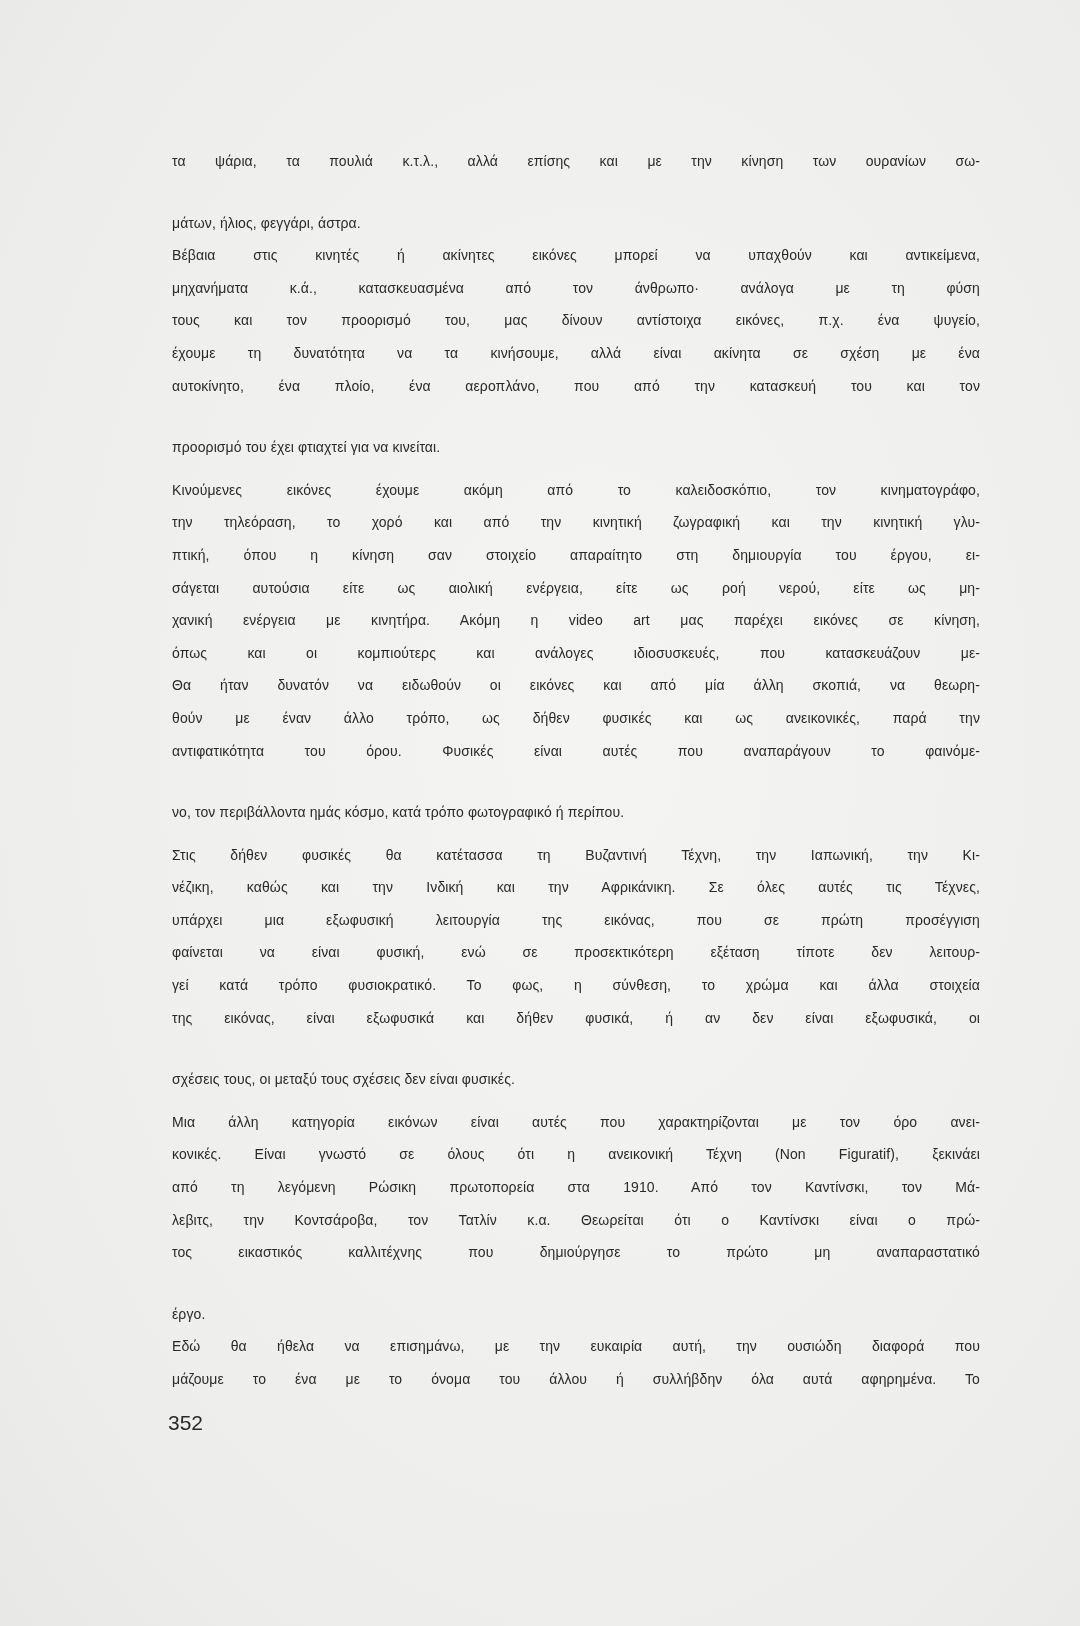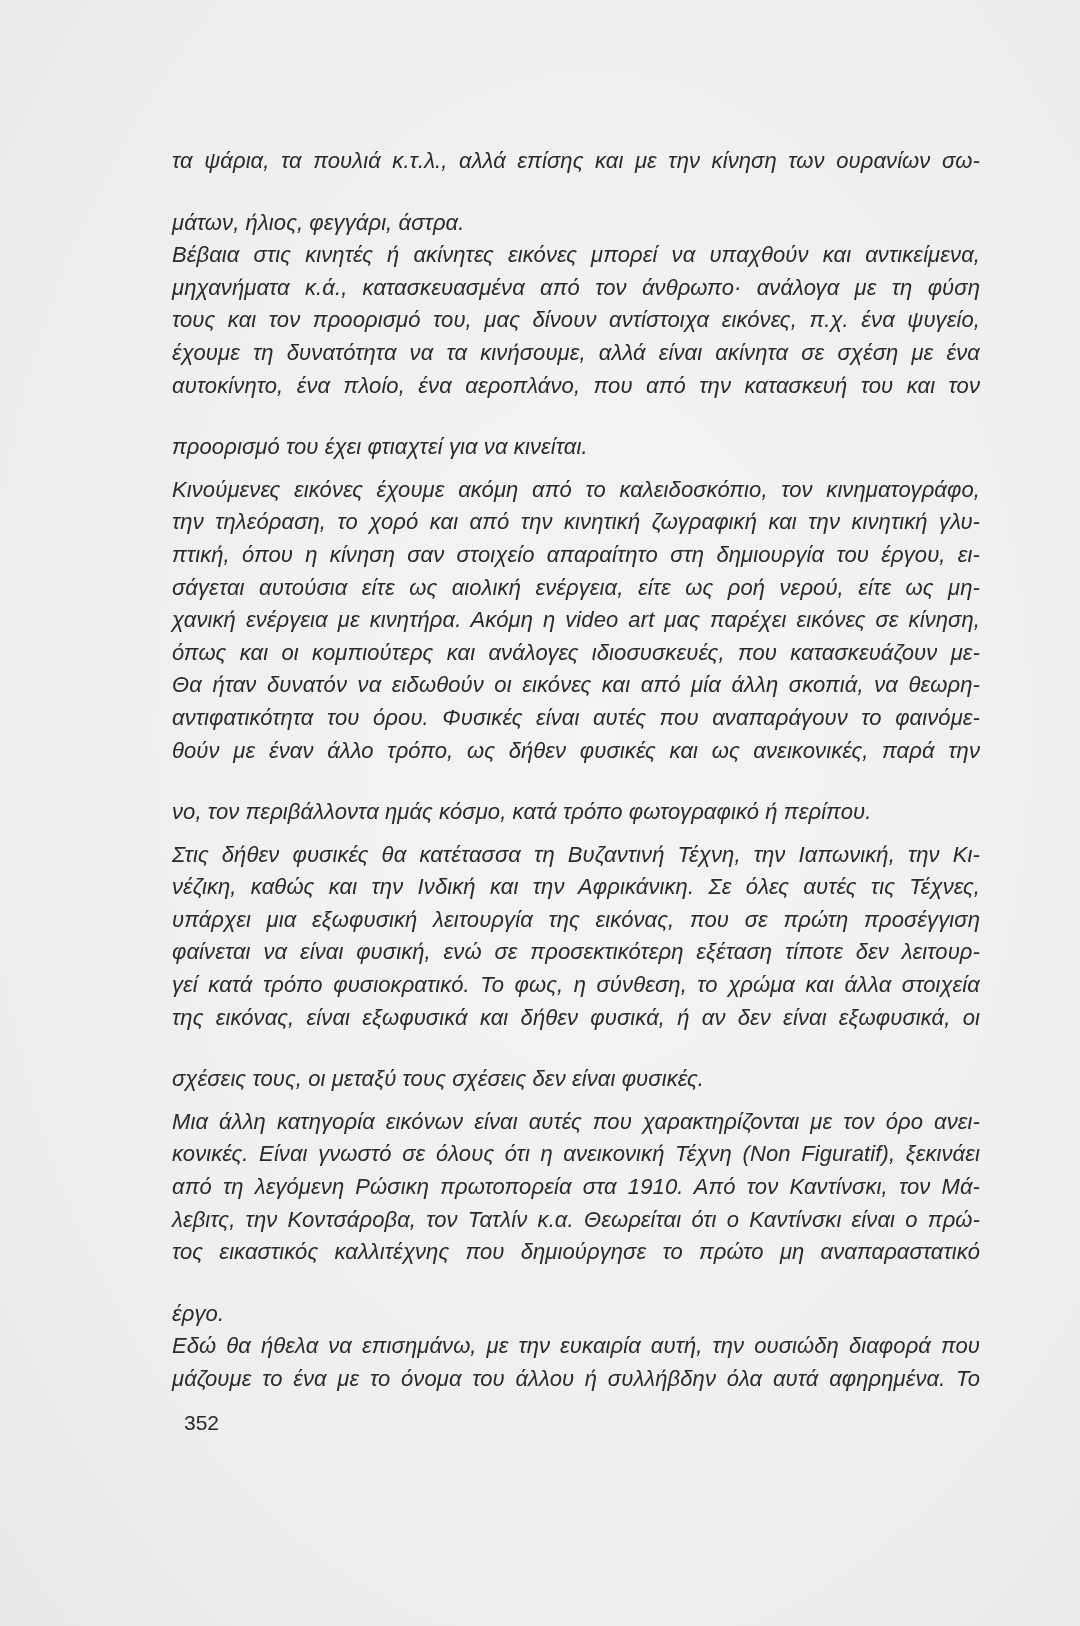--- a/index.html
+++ b/index.html
@@ -25,37 +25,36 @@
     .text-block {
       position: absolute;
       left: 172px;
       top: 145px;
       width: 808px;
     }
     .line {
       display: block;
       height: 32.6px;
       line-height: 32.6px;
-      font-size: 22px;
+      font-size: 14px;
       white-space: nowrap;
       text-align: justify;
       text-align-last: justify;
       letter-spacing: 0.1px;
-      font-style: italic;
     }
     .line.last {
       text-align-last: left;
       margin-top: 29px;
     }
     .para-gap {
       height: 10px;
     }
     .page-number {
       position: absolute;
-      left: 184px;
+      left: 168px;
       top: 1411px;
       font-size: 21px;
       color: #2a2a2a;
     }
   </style>
 </head>
 <body>
 
 <div class="page">
   <div class="text-block">
@@ -80,22 +79,22 @@
       <span class="line">Κινούμενες εικόνες έχουμε ακόμη από το καλειδοσκόπιο, τον κινηματογράφο,</span>
       <span class="line">την τηλεόραση, το χορό και από την κινητική ζωγραφική και την κινητική γλυ-</span>
       <span class="line">πτική, όπου η κίνηση σαν στοιχείο απαραίτητο στη δημιουργία του έργου, ει-</span>
       <span class="line">σάγεται αυτούσια είτε ως αιολική ενέργεια, είτε ως ροή νερού, είτε ως μη-</span>
       <span class="line">χανική ενέργεια με κινητήρα. Ακόμη η video art μας παρέχει εικόνες σε κίνηση,</span>
       <span class="line">όπως και οι κομπιούτερς και ανάλογες ιδιοσυσκευές, που κατασκευάζουν με-</span>
     </div>
 
     <div>
       <span class="line">Θα ήταν δυνατόν να ειδωθούν οι εικόνες και από μία άλλη σκοπιά, να θεωρη-</span>
+      <span class="line">θούν με έναν άλλο τρόπο, ως δήθεν φυσικές και ως ανεικονικές, παρά την</span>
       <span class="line">αντιφατικότητα του όρου. Φυσικές είναι αυτές που αναπαράγουν το φαινόμε-</span>
-      <span class="line">θούν με έναν άλλο τρόπο, ως δήθεν φυσικές και ως ανεικονικές, παρά την</span>
       <span class="line last">νο, τον περιβάλλοντα ημάς κόσμο, κατά τρόπο φωτογραφικό ή περίπου.</span>
     </div>
 
     <div class="para-gap"></div>
 
     <div>
       <span class="line">Στις δήθεν φυσικές θα κατέτασσα τη Βυζαντινή Τέχνη, την Ιαπωνική, την Κι-</span>
       <span class="line">νέζικη, καθώς και την Ινδική και την Αφρικάνικη. Σε όλες αυτές τις Τέχνες,</span>
       <span class="line">υπάρχει μια εξωφυσική λειτουργία της εικόνας, που σε πρώτη προσέγγιση</span>
       <span class="line">φαίνεται να είναι φυσική, ενώ σε προσεκτικότερη εξέταση τίποτε δεν λειτουρ-</span>

